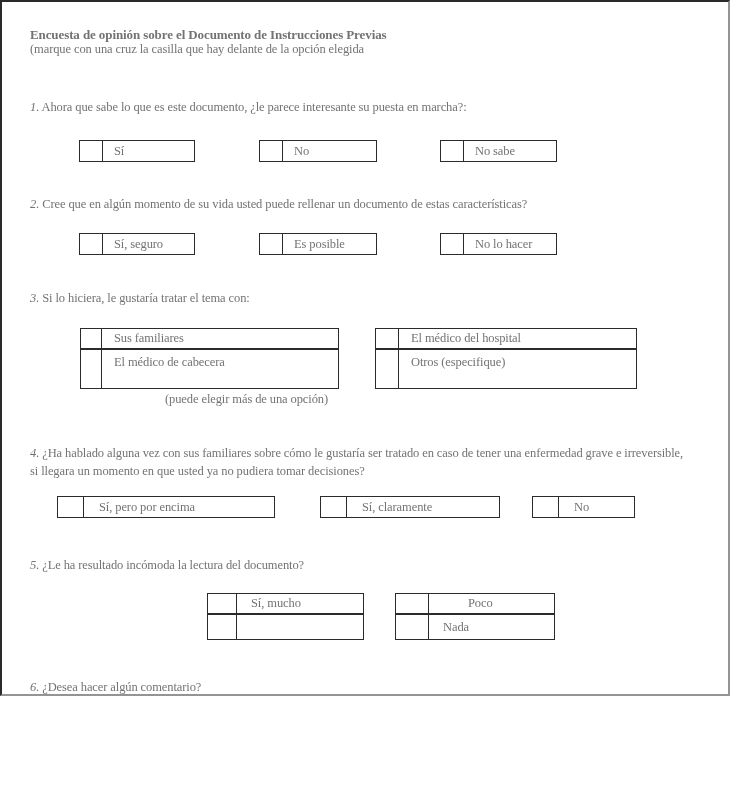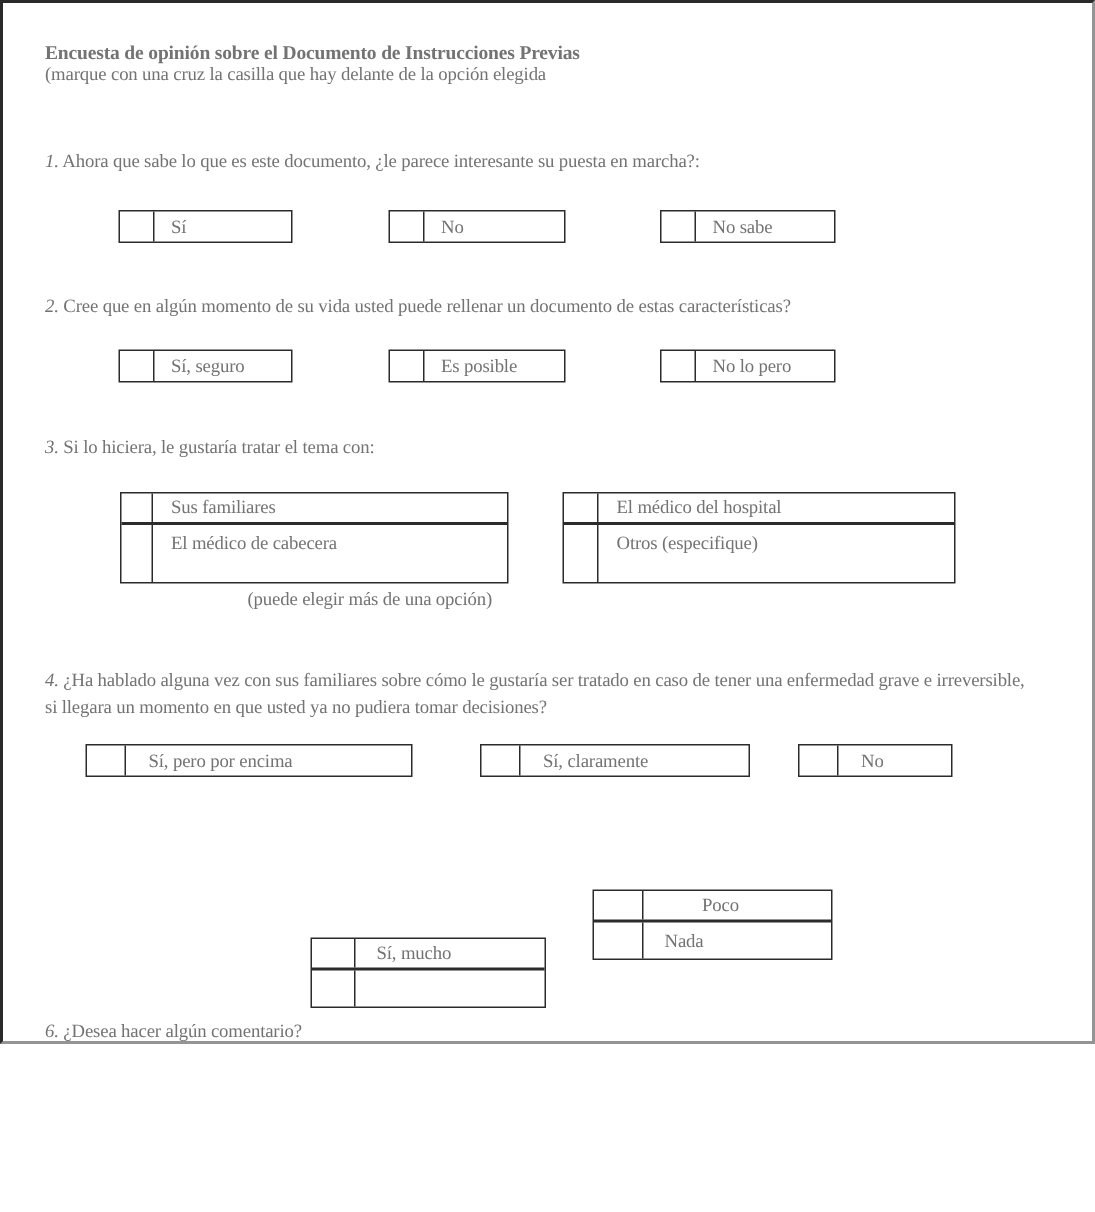--- a/index.html
+++ b/index.html
@@ -70,21 +70,21 @@
   <div class="opt" style="left:77px; top:231px; width:116px;">
     <div class="chk" style="width:23px;"></div>
     <div class="lbl" style="padding-left:11px;">Sí, seguro</div>
   </div>
   <div class="opt" style="left:257px; top:231px; width:118px;">
     <div class="chk" style="width:23px;"></div>
     <div class="lbl" style="padding-left:11px;">Es posible</div>
   </div>
   <div class="opt" style="left:438px; top:231px; width:117px;">
     <div class="chk" style="width:23px;"></div>
-    <div class="lbl" style="padding-left:11px;">No lo pero</div>
+    <div class="lbl" style="padding-left:11px;">No lo hacer</div>
   </div>
 
   <div class="txt" style="left:28px; top:288px; width:680px;">
     <span class="qnum">3.</span>
     <span>Si lo hiciera, le gustaría tratar el tema con:</span>
   </div>
   <div class="tbl" style="left:78px; top:326px; width:259px; height:61px;">
     <div class="trow" style="height:19px;">
       <div class="chk" style="width:21px;"></div>
       <div class="lbl v-center" style="padding-left:12px;">Sus familiares</div>
@@ -116,21 +116,25 @@
   </div>
   <div class="opt" style="left:318px; top:494px; width:180px;">
     <div class="chk" style="width:26px;"></div>
     <div class="lbl" style="padding-left:15px;">Sí, claramente</div>
   </div>
   <div class="opt" style="left:530px; top:494px; width:103px;">
     <div class="chk" style="width:26px;"></div>
     <div class="lbl" style="padding-left:15px;">No</div>
   </div>
 
-  <div class="tbl" style="left:205px; top:591px; width:157px; height:47px;margin-top:32px;">
+  <div class="txt" style="left:28px; top:555px; width:680px;">
+    <span class="qnum">5.</span>
+    <span>¿Le ha resultado incómoda la lectura del documento?</span>
+  </div>
+  <div class="tbl" style="left:205px; top:591px; width:157px; height:47px;">
     <div class="trow" style="height:19px;">
       <div class="chk" style="width:29px;"></div>
       <div class="lbl v-center" style="padding-left:14px;">Sí, mucho</div>
     </div>
     <div class="trow" style="flex:1;">
       <div class="chk" style="width:29px;"></div>
     </div>
   </div>
   <div class="tbl" style="left:393px; top:591px; width:160px; height:47px;">
     <div class="trow" style="height:19px;gap:25px;">

